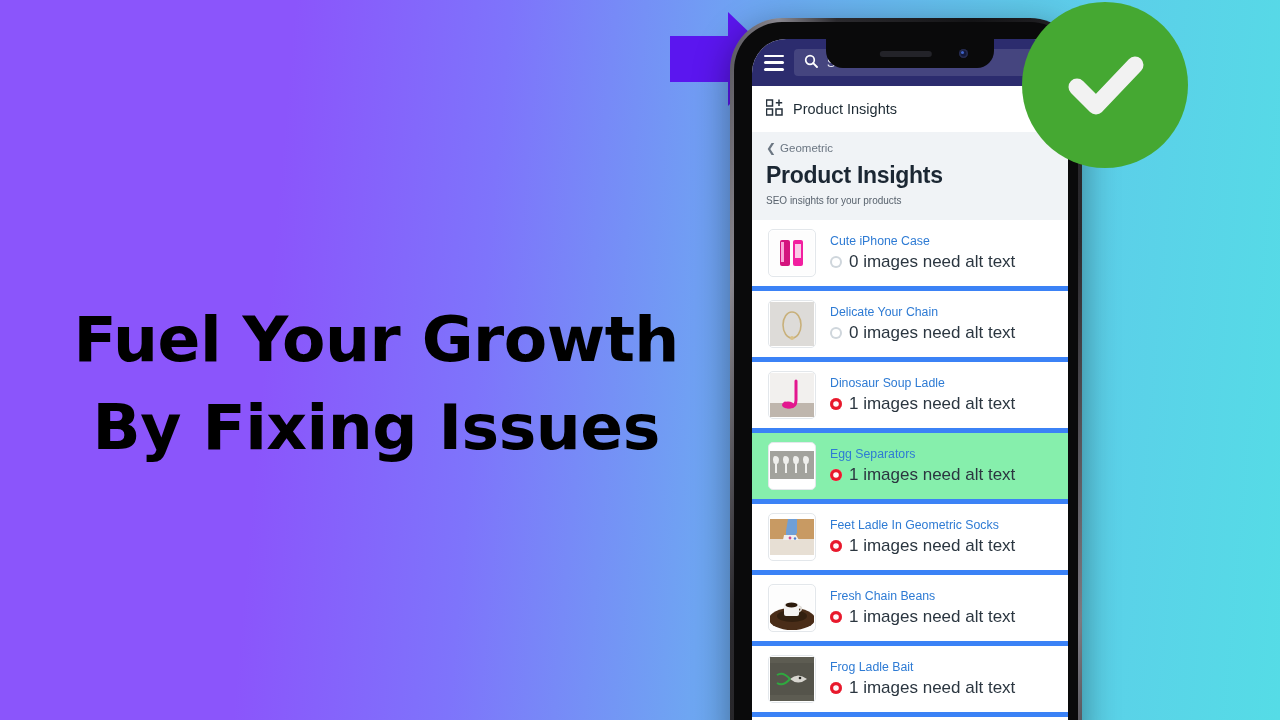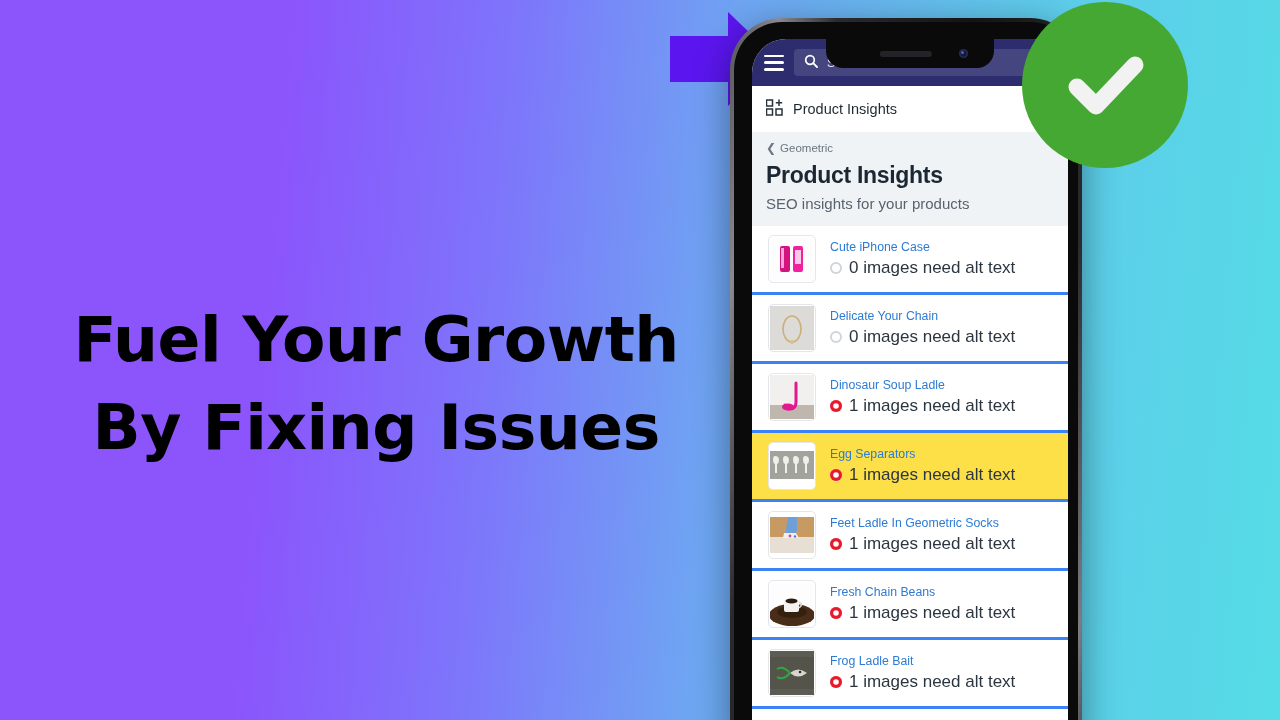--- a/index.html
+++ b/index.html
@@ -87,31 +87,31 @@
     height:46px;background:#ffffff;display:flex;align-items:center;
     gap:10px;padding:0 14px;
   }
   .subheader .ptitle{font-size:14.5px;color:#1d2a33;}
 
   
   .pagehead{background:#f0f3f6;padding:10px 14px 14px 14px;}
   .crumb{display:flex;align-items:center;gap:4px;color:#6b7682;font-size:11.5px;cursor:pointer;}
   .crumb .chev{font-size:12px;font-weight:700;line-height:1;}
   .bigtitle{margin-top:8px;font-size:23px;font-weight:700;color:#1b2733;letter-spacing:-0.3px;}
-  .subtitle{margin-top:6px;font-size:15px;color:#59636e;}
+  .subtitle{margin-top:6px;font-size:10px;color:#59636e;}
 
   
   .list{background:#fff;}
   .row{
     display:flex;align-items:center;gap:14px;
     padding:11px 12px 11px 16px;
-    border-bottom:3px solid #3b82f6;background:#fff;cursor:pointer;
+    border-bottom:5px solid #3b82f6;background:#fff;cursor:pointer;
     height:44px;
   }
-  .row.hl{background:#fde047;justify-content:center;}
+  .row.hl{background:#86efac;justify-content:center;}
   .thumb{
     flex:0 0 auto;width:46px;height:46px;border-radius:5px;
     border:1px solid #e3e7eb;background:#fff;overflow:hidden;
     display:flex;align-items:center;justify-content:center;
   }
   .thumb svg{display:block;}
   .rowtext{flex:1;min-width:0;}
   .rowtitle{
     color:#2e7bd4;font-size:12.3px;line-height:1.25;
     white-space:nowrap;overflow:hidden;text-overflow:ellipsis;

